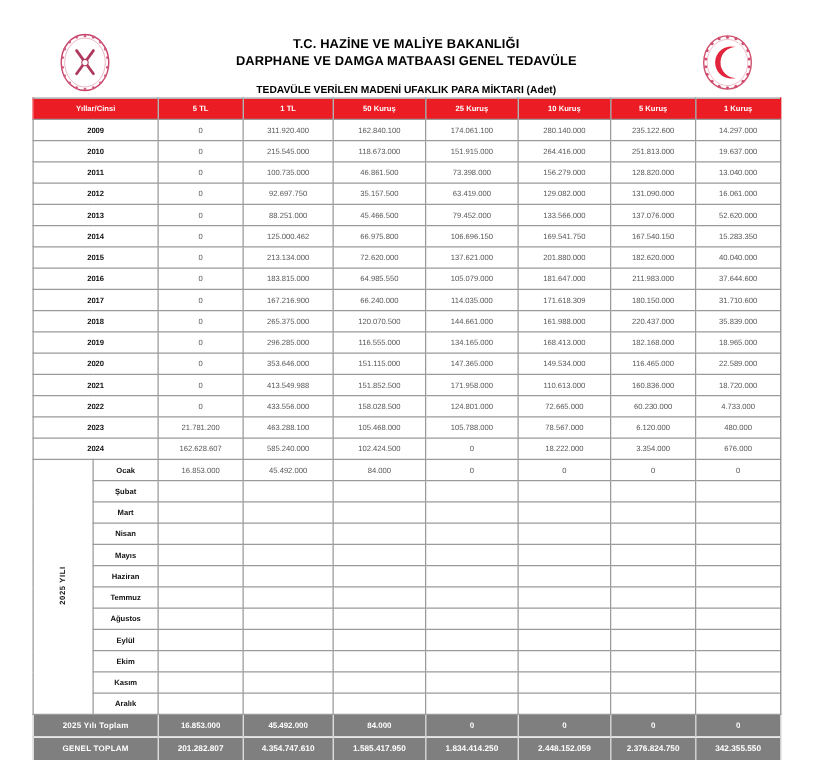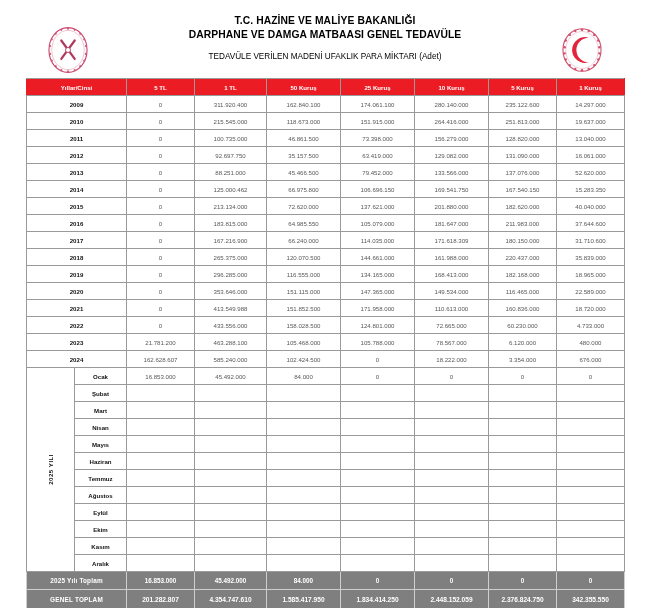--- a/index.html
+++ b/index.html
@@ -20,21 +20,21 @@
     height: 608px;
     box-sizing: border-box;
     padding: 0;
   }
 
   
   .header {
     position: relative;
     height: 78px;
     display: flex;
-    align-items: flex-start;
+    align-items: flex-end;
     justify-content: center;
     padding-top: 14px;
     box-sizing: border-box;
   }
   .emblem {
     position: absolute;
     top: 22px;
     width: 56px;
     height: 56px;
   }
@@ -46,21 +46,21 @@
     line-height: 1.32;
   }
   .title-line {
     font-size: 10.3px;
     font-weight: bold;
     letter-spacing: 0.1px;
     color: #000000;
   }
   .subtitle-line {
     font-size: 8.2px;
-    font-weight: normal;
+    font-weight: bold;
     color: #000000;
     margin-top: 11px;
   }
 
   
   .table-wrap {
     padding: 0 26px;
     box-sizing: border-box;
   }
   table.main {

